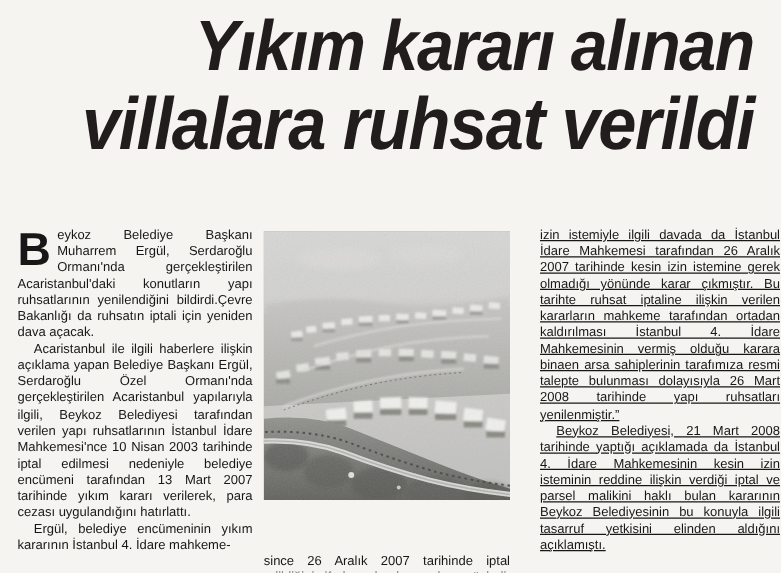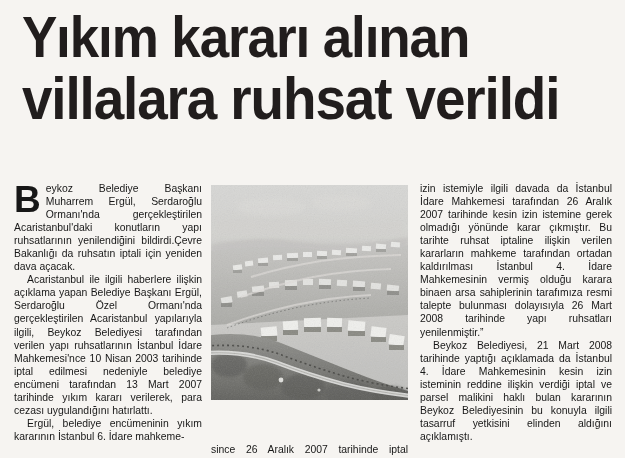--- a/index.html
+++ b/index.html
@@ -20,21 +20,22 @@
     inset: 0;
     background: #f6f4f1;
   }
 
   
   .headline {
     position: absolute;
     left: 0;
     top: 6px;
     width: 625px;
-    text-align: left;
+    text-align: right;
+    font-style: italic;
   }
   .headline-line {
     display: block;
     color: #211d1d;
     font-family: "Liberation Sans", sans-serif;
     font-weight: bold;
     font-size: 58px;
     line-height: 62px;
     letter-spacing: -1.2px;
     transform: scaleX(0.93);
@@ -67,21 +68,21 @@
   }
   .col p {
     margin: 0;
   }
   .col p.indent {
     text-indent: 13px;
   }
 
   #col1 { left: 14px;  width: 188px; }
   #col2 { left: 211px; width: 197px; top: 215px; margin-top: 46px; }
-  #col3 { left: 420px; width: 192px; }
+  #col3 { left: 432px; width: 192px; text-decoration: underline; }
 
   
   .dropcap {
     float: left;
     font-family: "Liberation Sans", sans-serif;
     font-weight: bold;
     font-size: 37px;
     line-height: 30px;
     padding: 3px 5px 0 0;
     color: #171717;
@@ -257,21 +258,21 @@
       <rect x="0" y="0" width="197" height="215" filter="url(#grain)" fill="none" opacity="0.5"></rect>
       <rect x="0" y="0" width="197" height="215" fill="#ffffff" opacity="0.03"></rect>
     </svg>
   </div>
 
   <div class="article">
 
     <div class="col" id="col1">
       <p><span class="dropcap">B</span><span>eykoz Belediye Başkanı Muharrem Ergül, Serdaroğlu Ormanı'nda gerçekleştirilen Acaristanbul'daki konutların yapı ruhsatlarının yenilendiğini bildirdi.Çevre Bakanlığı da ruhsatın iptali için yeniden dava açacak.</span></p>
       <p class="indent">Acaristanbul ile ilgili haberlere ilişkin açıklama yapan Belediye Başkanı Ergül, Serdaroğlu Özel Ormanı'nda gerçekleştirilen Acaristanbul yapılarıyla ilgili, Beykoz Belediyesi tarafından verilen yapı ruhsatlarının İstanbul İdare Mahkemesi'nce 10 Nisan 2003 tarihinde iptal edilmesi nedeniyle belediye encümeni tarafından 13 Mart 2007 tarihinde yıkım kararı verilerek, para cezası uygulandığını hatırlattı.</p>
-      <p class="indent">Ergül, belediye encümeninin yıkım kararının İstanbul 6. İdare mahkeme-</p>
+      <p class="indent">Ergül, belediye encümeninin yıkım kararının İstanbul 4. İdare mahkeme-</p>
     </div>
 
     <div class="col" id="col2">
       <p>since 26 Aralık 2007 tarihinde iptal edildiğini ifade ederek, şunları söyledi: “Çevre ve Orman Bakanlığı aleyhine arsa sahipleri tarafından açılan kesin</p>
     </div>
 
     <div class="col" id="col3">
       <p>izin istemiyle ilgili davada da İstanbul İdare Mahkemesi tarafından 26 Aralık 2007 tarihinde kesin izin istemine gerek olmadığı yönünde karar çıkmıştır. Bu tarihte ruhsat iptaline ilişkin verilen kararların mahkeme tarafından ortadan kaldırılması İstanbul 4. İdare Mahkemesinin vermiş olduğu karara binaen arsa sahiplerinin tarafımıza resmi talepte bulunması dolayısıyla 26 Mart 2008 tarihinde yapı ruhsatları yenilenmiştir.”</p>
       <p class="indent">Beykoz Belediyesi, 21 Mart 2008 tarihinde yaptığı açıklamada da İstanbul 4. İdare Mahkemesinin kesin izin isteminin reddine ilişkin verdiği iptal ve parsel malikini haklı bulan kararının Beykoz Belediyesinin bu konuyla ilgili tasarruf yetkisini elinden aldığını açıklamıştı.</p>
     </div>

